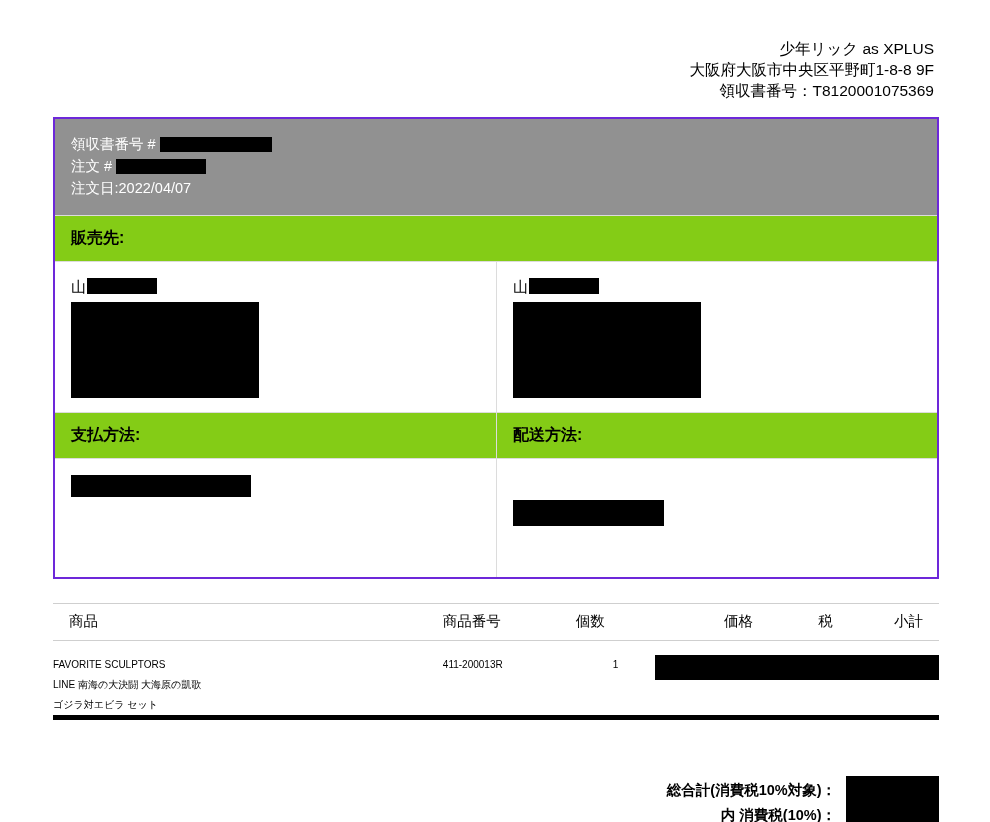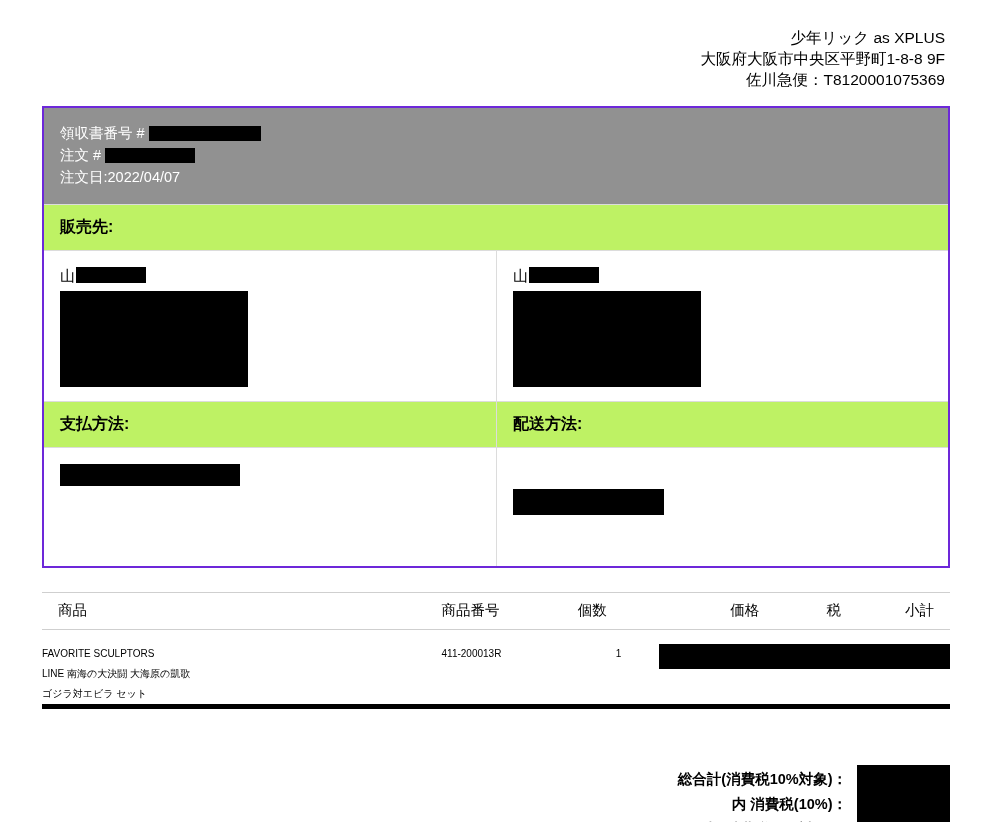--- a/index.html
+++ b/index.html
@@ -12,21 +12,21 @@
     height: 822px;
     font-family: "Liberation Sans", sans-serif;
     color: #000000;
     position: relative;
     overflow: hidden;
   }
   .page {
     width: 990px;
     height: 653px;
     box-sizing: border-box;
-    padding: 1px;
+    padding: 12px;
     position: relative;
   }
 
   
   .company-header {
     text-align: right;
     padding: 26px 44px 0 0;
     font-size: 15.5px;
     line-height: 21px;
     color: #000;
@@ -66,21 +66,21 @@
   }
   .rd-receipt { width: 112px; }
   .rd-order { width: 90px; }
 
   
   .section {
     display: flex;
     border-top: 1px solid #dcdcdc;
   }
   .sec-head {
-    background: #bef264;
+    background: #84cc16;
     align-items: center;
   }
   .col {
     width: 50%;
     box-sizing: border-box;
   }
   .col + .col {
     border-left: 1px solid #dcdcdc;
   }
   .sec-head .col {
@@ -191,21 +191,21 @@
   }
 </style>
 </head>
 <body>
 
 <div class="page">
 
   <div class="company-header">
     <div>少年リック as XPLUS</div>
     <div>大阪府大阪市中央区平野町1-8-8 9F</div>
-    <div>佐川急便：T8120001075369</div>
+    <div>領収書番号：T8120001075369</div>
   </div>
 
   <div class="doc">
 
     <div class="band">
       <div class="line">
         <span>領収書番号 #</span>
         <span class="redact rd-receipt"></span>
       </div>
       <div class="line">

